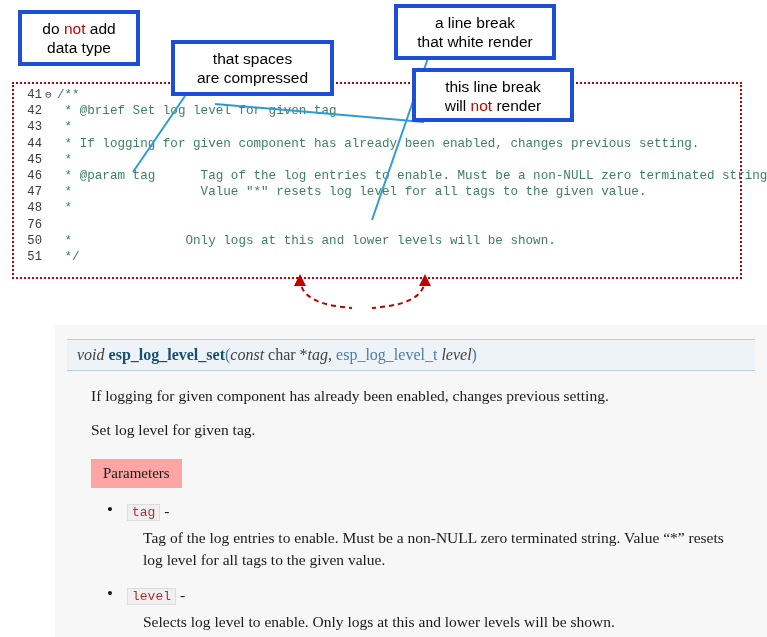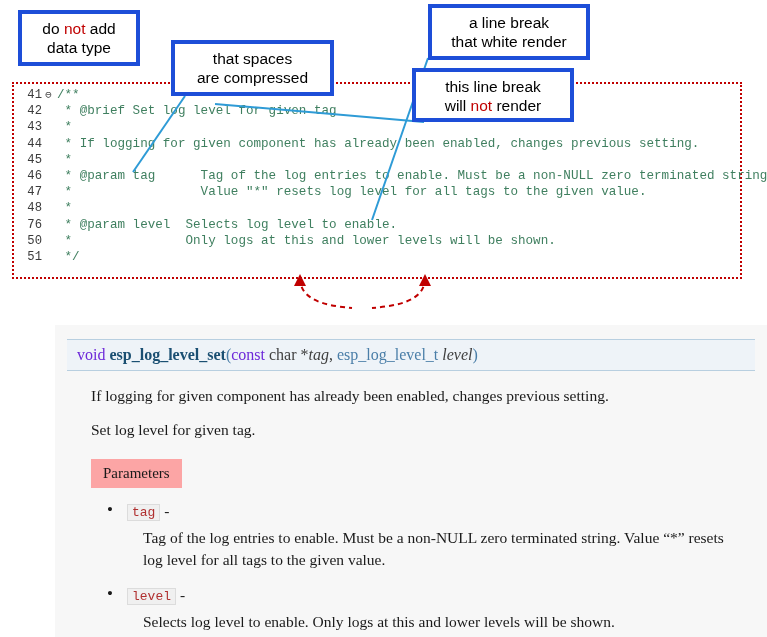--- a/index.html
+++ b/index.html
@@ -38,21 +38,21 @@
     width: 122px;
     height: 56px;
   }
   #callout-whitespace {
     left: 171px;
     top: 40px;
     width: 163px;
     height: 56px;
   }
   #callout-linebreak-render {
-    left: 428px;
+    left: 394px;
     top: 4px;
     width: 162px;
     height: 56px;
   }
   #callout-linebreak-norender {
     left: 412px;
     top: 68px;
     width: 162px;
     height: 54px;
   }
@@ -146,21 +146,22 @@
     padding: 6px 10px;
     font-family: "Liberation Serif", serif;
     font-size: 16px;
     color: #4a7ea8;
   }
   #doc-signature .fname {
     color: #1a4f72;
     font-weight: bold;
   }
   #doc-signature .kw2 {
-    color: #6d28d9;
+    color: #404040;
+    font-style: italic;
   }
   #doc-signature .param-it {
     font-style: italic;
     color: #3f3f3f;
   }
   #doc-signature .plaintype {
     color: #3f3f3f;
   }
   .doc-para {
     margin: 16px 0 0 36px;
@@ -285,21 +286,20 @@
 
   <div class="code-line">
     <span class="gutter">48</span>
     <span class="fold"></span>
     <span class="code-text"> *</span>
   </div>
 
   <div class="code-line">
     <span class="gutter">76</span>
     <span class="fold"></span>
-    <span class="code-text"> * @param level  Selects log level to enable.</span>
   </div>
 
   <div class="code-line">
     <span class="gutter">50</span>
     <span class="fold"></span>
     <span class="code-text"> *               Only logs at this and lower levels will be shown.</span>
   </div>
 
   <div class="code-line">
     <span class="gutter">51</span>

